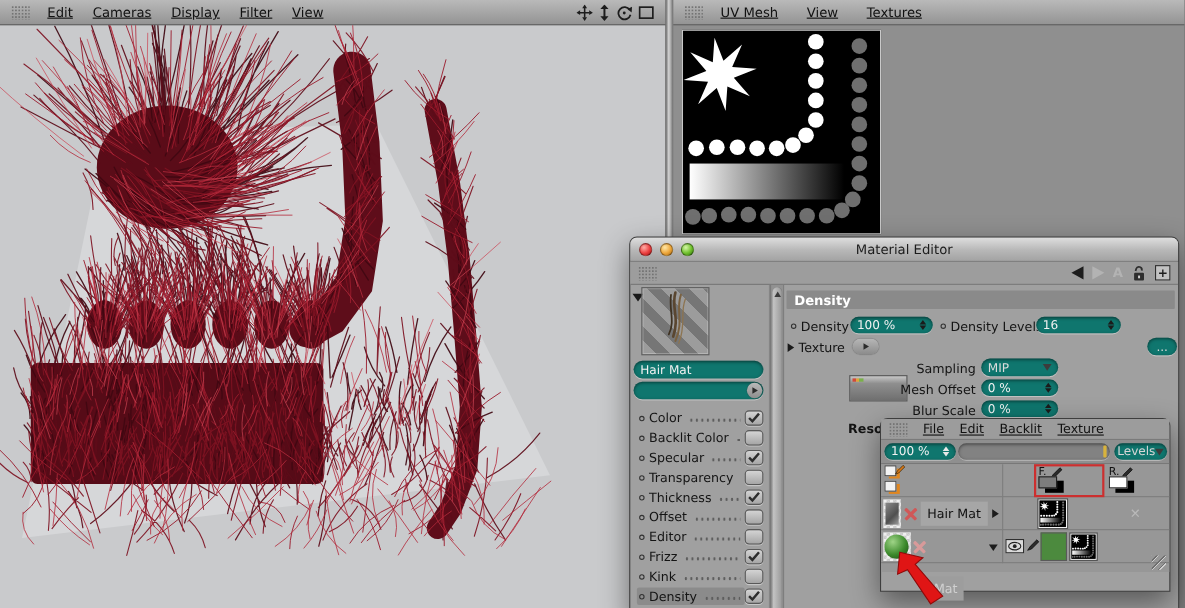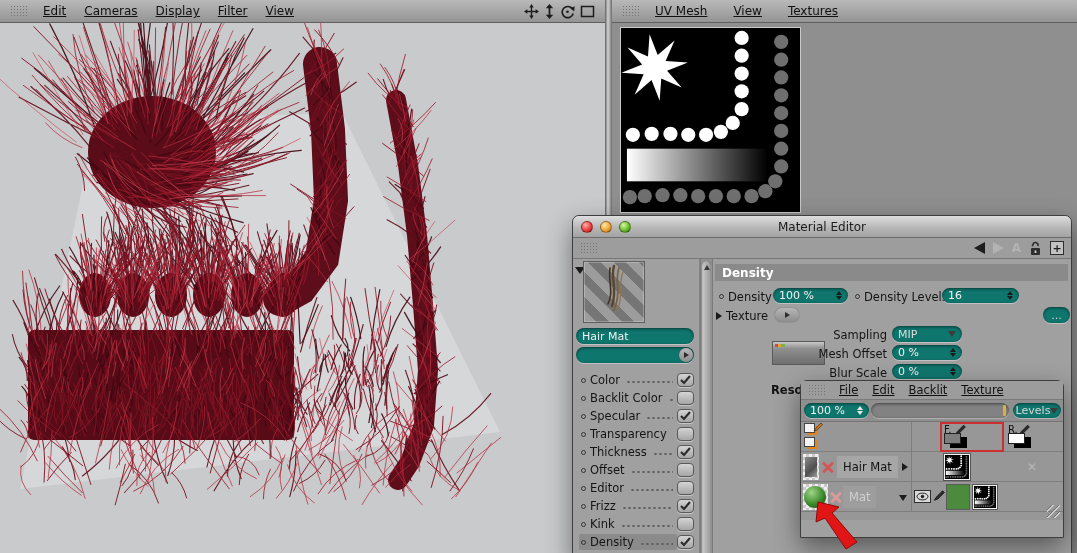--- a/index.html
+++ b/index.html
@@ -90,21 +90,21 @@
   .mat-grid{position:relative;background:#979797;}
   .mat-row{position:relative;height:30px;border-bottom:1px solid #7e7e7e;}
   .mat-coldiv{position:absolute;left:110px;top:0;bottom:8px;width:1px;background:#7e7e7e;}
   .checker{background-image:linear-gradient(45deg,#c9c9c9 25%,transparent 25%,transparent 75%,#c9c9c9 75%),
     linear-gradient(45deg,#c9c9c9 25%,#efefef 25%,#efefef 75%,#c9c9c9 75%);background-size:6px 6px;background-position:0 0,3px 3px;}
   .xmark{position:absolute;width:12px;height:12px;}
   .xmark::before,.xmark::after{content:"";position:absolute;left:-1px;top:5px;width:14px;height:2.6px;background:#d05858;border-radius:1px;}
   .xmark::before{transform:rotate(45deg);} .xmark::after{transform:rotate(-45deg);}
   .xmark.faint::before,.xmark.faint::after{background:#d89a9a;}
   .rowname{position:absolute;left:36px;top:4px;height:22px;display:flex;align-items:center;padding:0 6px;font-size:11.5px;background:#a6a6a6;}
-  .rowname.dim{color:#d0d0d0;background:#9d9d9d;}
+  .rowname.dim{color:#d0d0d0;background:#9d9d9d;margin-top:38px;}
   .minithumb{position:absolute;border:1px solid #f2f2f2;box-shadow:0 0 0 1px #555;background:#000;}
   .chipcell{position:absolute;top:2px;height:26px;}
   .chipcell .cl{position:absolute;left:2px;top:0;font-size:10px;color:#101010;}
   .chip-back{position:absolute;left:8px;top:13px;width:17px;height:11px;background:#000;}
   .chip-front{position:absolute;left:2px;top:9px;width:17px;height:11px;border:1px solid #222;}
   .fg-sel{outline:2px solid #cc2f2f;outline-offset:0;}
   .resize-grip{position:absolute;right:3px;bottom:2px;width:13px;height:13px;
     background:repeating-linear-gradient(135deg,transparent 0 3px,#6e6e6e 3px 4px,#cfcfcf 4px 5px);}
   .annotation{position:absolute;z-index:9;}
   .gray-x{position:absolute;font-size:12px;color:#b9b9b9;}

